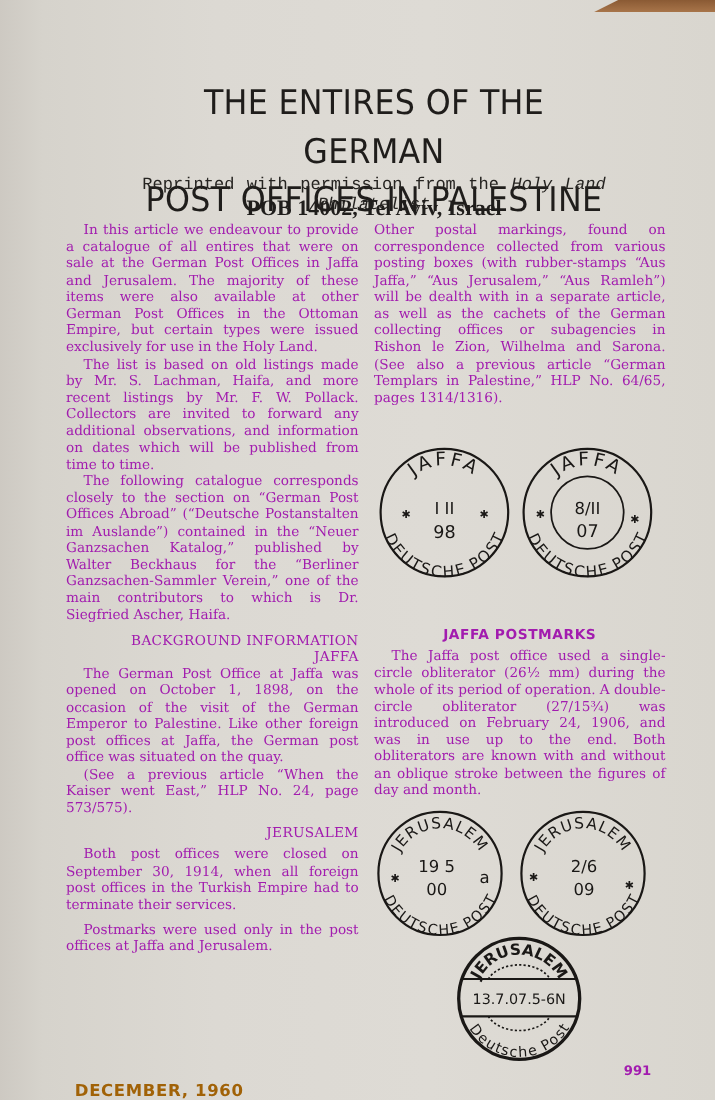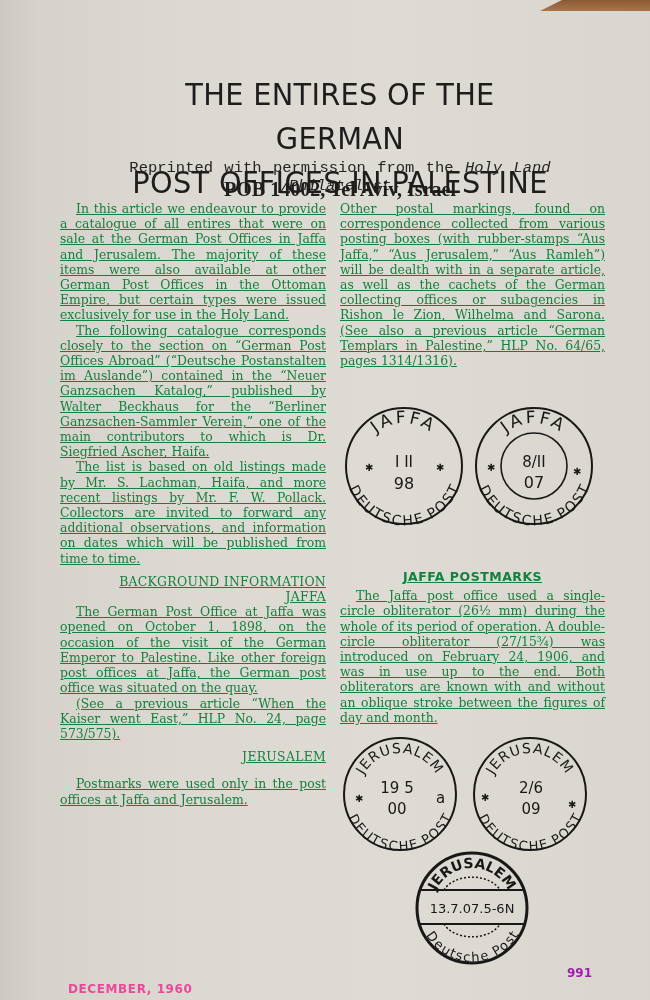--- a/index.html
+++ b/index.html
@@ -25,38 +25,38 @@
     font-family: Liberation Mono, monospace; font-size: 15.5px; color: #262421;
     word-spacing: 2px;
   }
   .subtitle i { font-style: italic; }
   .address {
     position: absolute; left: 100px; top: 178px; width: 480px; text-align: center;
     font-family: "Liberation Serif", serif; font-size: 20px; font-weight: bold; color: #1f1d1b;
   }
   .col {
     position: absolute; font-family: "DejaVu Serif", serif; font-size: 12.4px;
-    line-height: 15.2px; color: #15803d; text-align: justify; text-decoration: underline;
+    line-height: 15.2px; color: #a21caf; text-align: justify;
   }
   .col p { margin: 0; text-indent: 16px; }
   .col-left { left: 60px; top: 201px; width: 266px; }
   .col-right { left: 340px; top: 201px; width: 265px; }
   .head {
     text-align: right; text-indent: 0 !important; font-size: 12.4px; letter-spacing: 0.3px;
   }
   .head-sans {
     font-family: "DejaVu Sans", "Liberation Sans", sans-serif; font-weight: bold;
     text-align: center; font-size: 12.5px; letter-spacing: 0.5px;
   }
   .gap4 { height: 4px; }
   .gap8 { height: 8px; }
   .footer-date {
     position: absolute; left: 68px; top: 982px;
     font-family: "DejaVu Sans", "Liberation Sans", sans-serif; font-weight: bold;
-    font-size: 12px; letter-spacing: 0.6px; color: #ec4899;
+    font-size: 15px; letter-spacing: 0.6px; color: #a16207;
   }
   .page-num {
     position: absolute; left: 567px; top: 966px;
     font-family: "DejaVu Sans", "Liberation Sans", sans-serif; font-weight: bold;
     font-size: 12px; color: #a21caf;
   }
   .stamp { position: absolute; }
   .stamp svg text { font-family: "DejaVu Sans", "Liberation Sans", sans-serif; fill: #1a1816; }
 </style>
 </head>
@@ -66,30 +66,31 @@
 
 <div class="title">
   <div>THE ENTIRES OF THE GERMAN</div>
   <div>POST OFFICES IN PALESTINE</div>
 </div>
 <div class="subtitle"><span>Reprinted with permission from the </span><i>Holy Land Philatelist</i></div>
 <div class="address">POB 14002, Tel Aviv, Israel</div>
 
 <div class="col col-left">
   <p>In this article we endeavour to provide a catalogue of all entires that were on sale at the German Post Offices in Jaffa and Jerusalem. The majority of these items were also available at other German Post Offices in the Ottoman Empire, but certain types were issued exclusively for use in the Holy Land.</p>
+  <p>The list is based on old listings made by Mr. S. Lachman, Haifa, and more recent listings by Mr. F. W. Pollack. Collectors are invited to forward any additional observations, and information on dates which will be published from time to time.</p>
   <p>The following catalogue corresponds closely to the section on “German Post Offices Abroad” (“Deutsche Postanstalten im Auslande”) contained in the “Neuer Ganzsachen Katalog,” published by Walter Beckhaus for the “Berliner Ganzsachen-Sammler Verein,” one of the main contributors to which is Dr. Siegfried Ascher, Haifa.</p>
-  <p>The list is based on old listings made by Mr. S. Lachman, Haifa, and more recent listings by Mr. F. W. Pollack. Collectors are invited to forward any additional observations, and information on dates which will be published from time to time.</p>
   <div class="gap8"></div>
   <p class="head">BACKGROUND INFORMATION</p>
   <p class="head">JAFFA</p>
   <p>The German Post Office at Jaffa was opened on October 1, 1898, on the occasion of the visit of the German Emperor to Palestine. Like other foreign post offices at Jaffa, the German post office was situated on the quay.</p>
   <p>(See a previous article “When the Kaiser went East,” HLP No. 24, page 573/575).</p>
   <div class="gap8"></div>
   <p class="head">JERUSALEM</p>
   <div class="gap4"></div>
+  <p>Both post offices were closed on September 30, 1914, when all foreign post offices in the Turkish Empire had to terminate their services.</p>
   <div class="gap8"></div>
   <p>Postmarks were used only in the post offices at Jaffa and Jerusalem.</p>
 </div>
 
 <div class="col col-right">
   <p style="text-indent:0">Other postal markings, found on correspondence collected from various posting boxes (with rubber-stamps “Aus Jaffa,” “Aus Jerusalem,” “Aus Ramleh”) will be dealth with in a separate article, as well as the cachets of the German collecting offices or subagencies in Rishon le Zion, Wilhelma and Sarona. (See also a previous article “German Templars in Palestine,” HLP No. 64/65, pages 1314/1316).</p>
 </div>
 
 <div class="stamp" style="left:343px;top:405px;">
   <svg width="122" height="122" viewBox="0 0 122 122">

